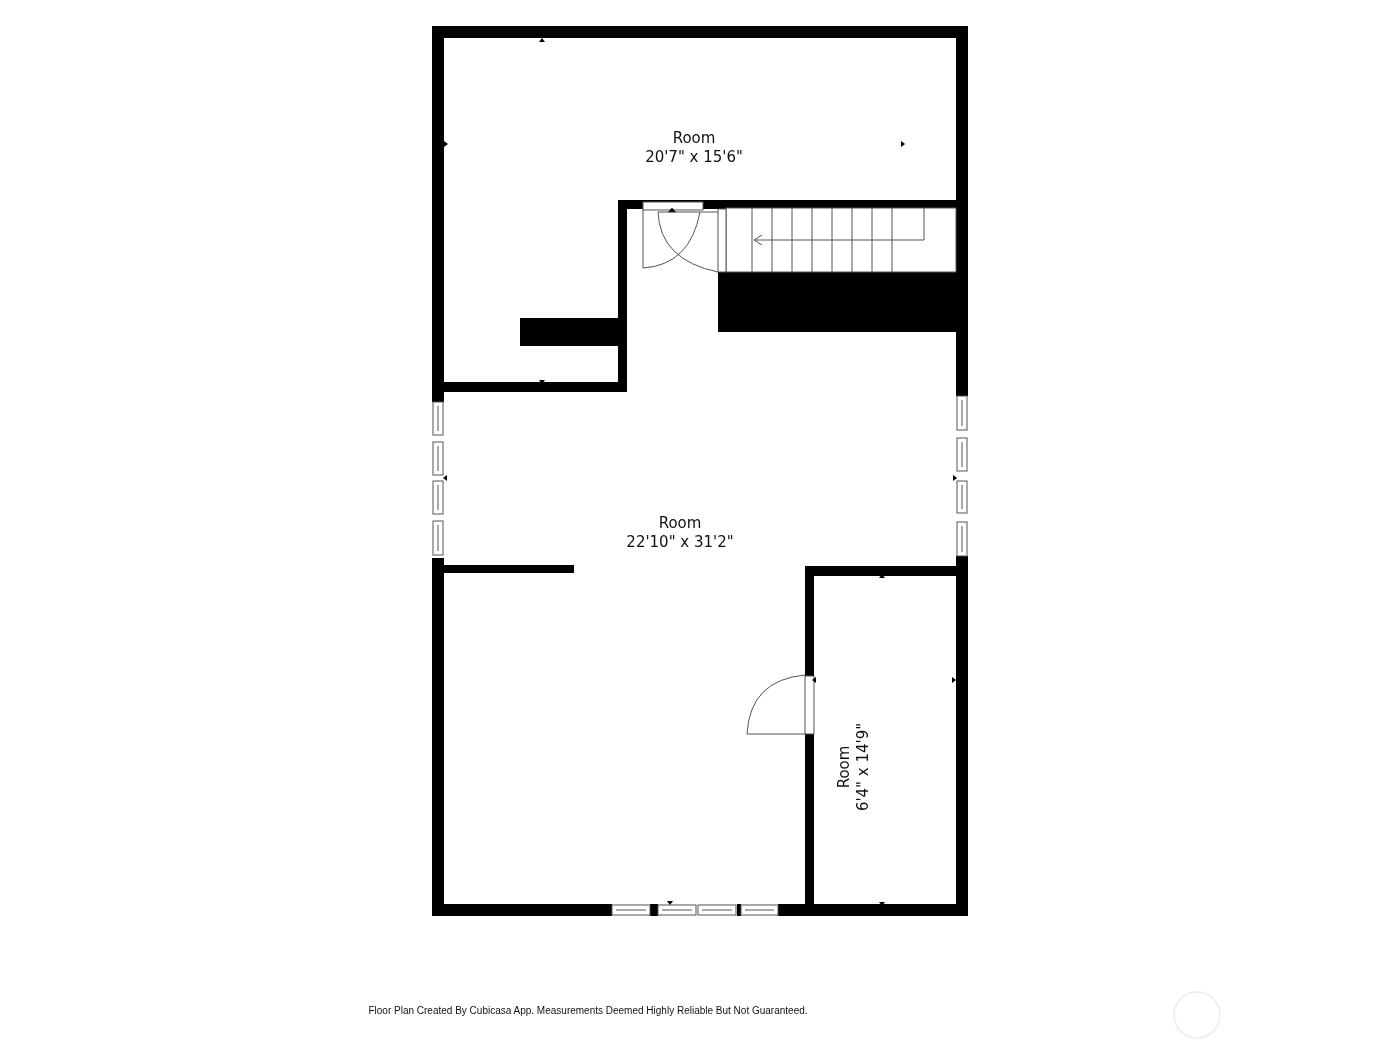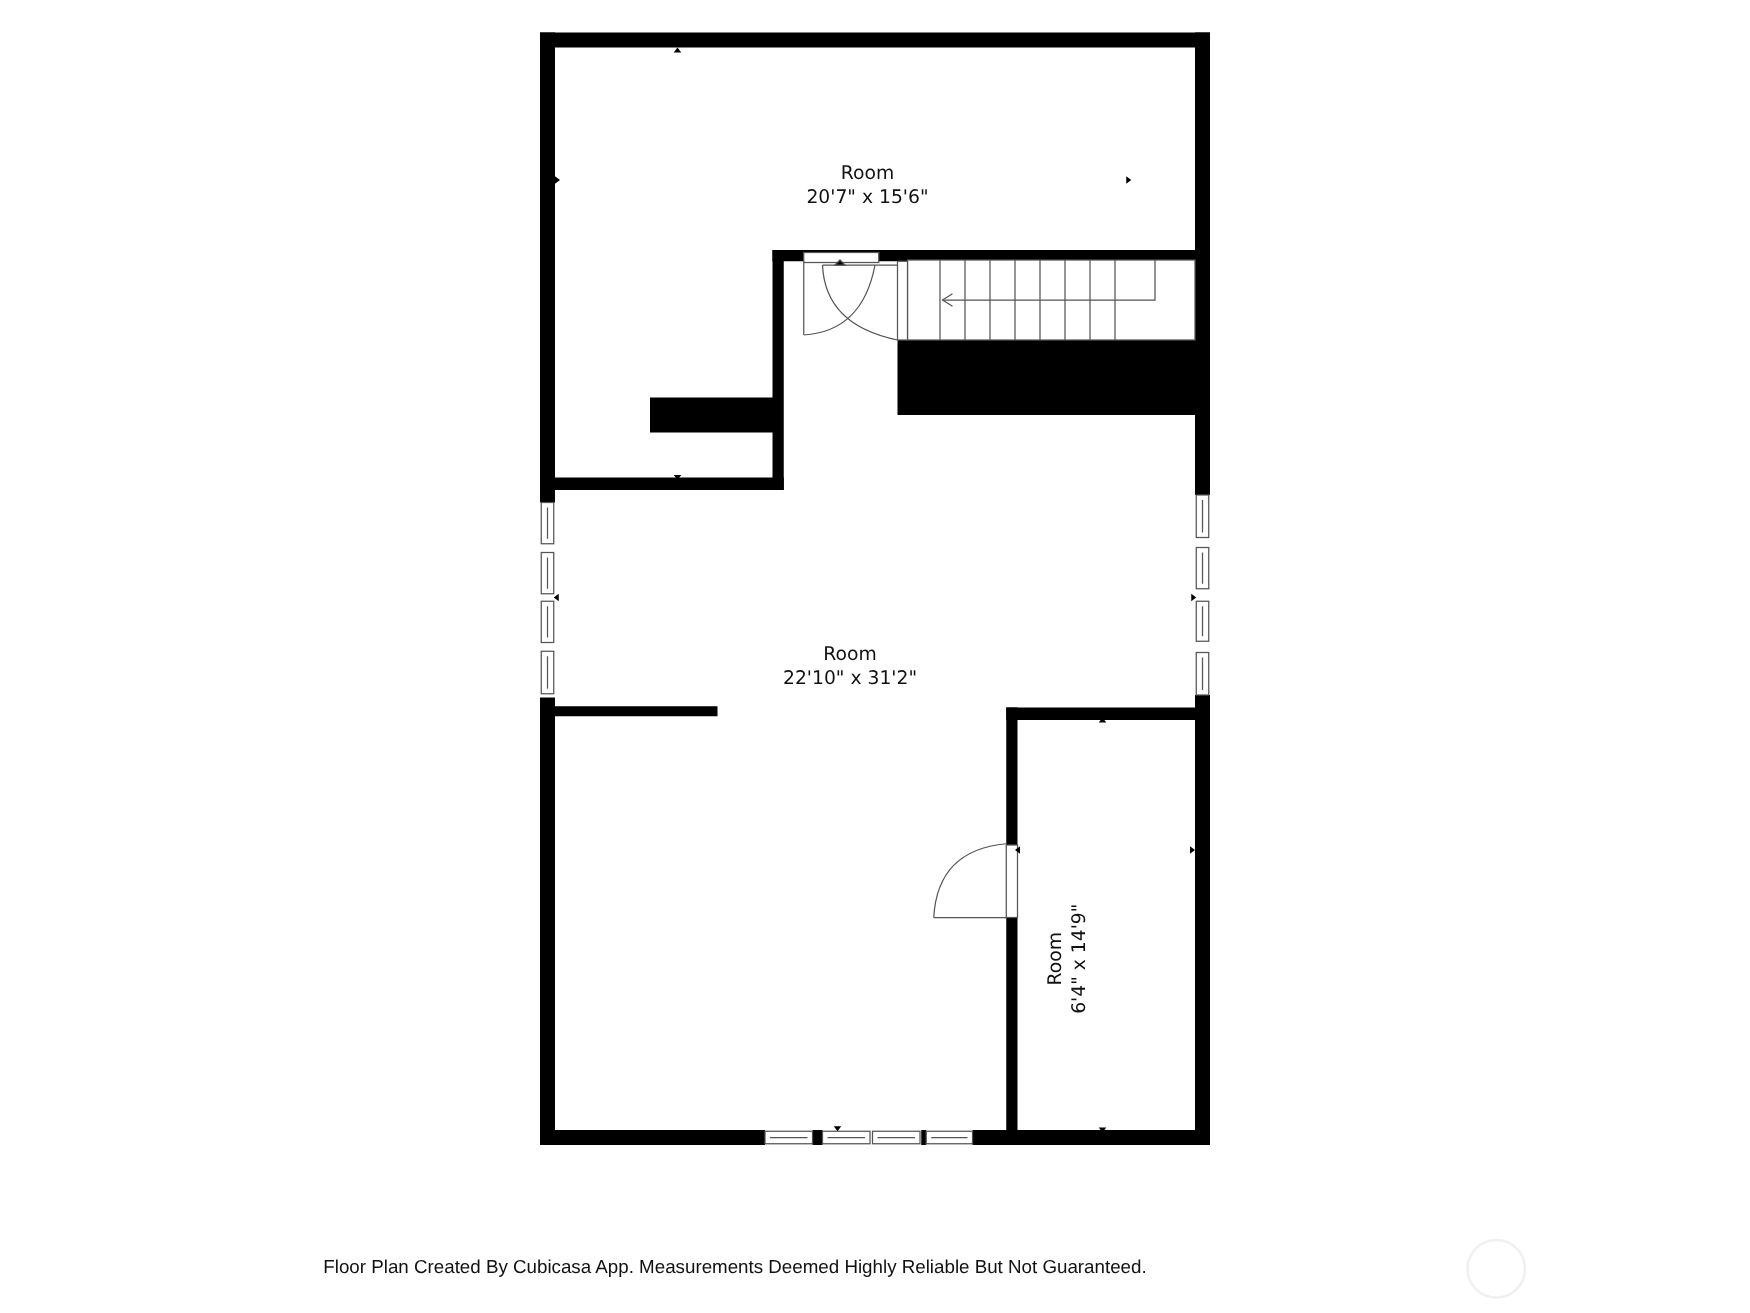--- a/index.html
+++ b/index.html
@@ -3,21 +3,21 @@
   <meta charset="utf-8">
   <style>
     html, body { margin: 0; padding: 0; background: #ffffff; }
     body { width: 1400px; height: 1050px; position: relative; overflow: hidden; font-family: "DejaVu Sans", sans-serif; }
     #plan { position: absolute; left: 0; top: 0; width: 1400px; height: 1050px; }
     .room-label { position: absolute; text-align: center; color: #111; font-family: "DejaVu Sans", sans-serif; font-size: 15px; line-height: 19px; white-space: nowrap; }
     .room-label span { display: block; }
     #label-top { left: 594px; top: 129px; width: 200px; }
     #label-main { left: 580px; top: 514px; width: 200px; }
     #label-closet { left: 754px; top: 748px; width: 200px; transform: rotate(-90deg); transform-origin: center center; }
-    #footer { position: absolute; left: 0; top: 1005px; width: 1176px; text-align: center; font-family: "Liberation Sans", sans-serif; font-size: 15px; color: #111; }
+    #footer { position: absolute; left: 0; top: 1005px; width: 1176px; text-align: center; font-family: "Liberation Sans", sans-serif; font-size: 10px; color: #111; }
     #footer span { position: relative; left: 0; }
     #badge { position: absolute; left: 1173px; top: 991px; width: 44px; height: 44px; border: 2px solid #f0f0f0; border-radius: 50%; }
   </style>
 </head>
 <body>
 
 <svg id="plan" viewBox="0 0 1400 1050" xmlns="http://www.w3.org/2000/svg">
   <g fill="#000">
 
     <rect x="432" y="26" width="536" height="12"></rect>

